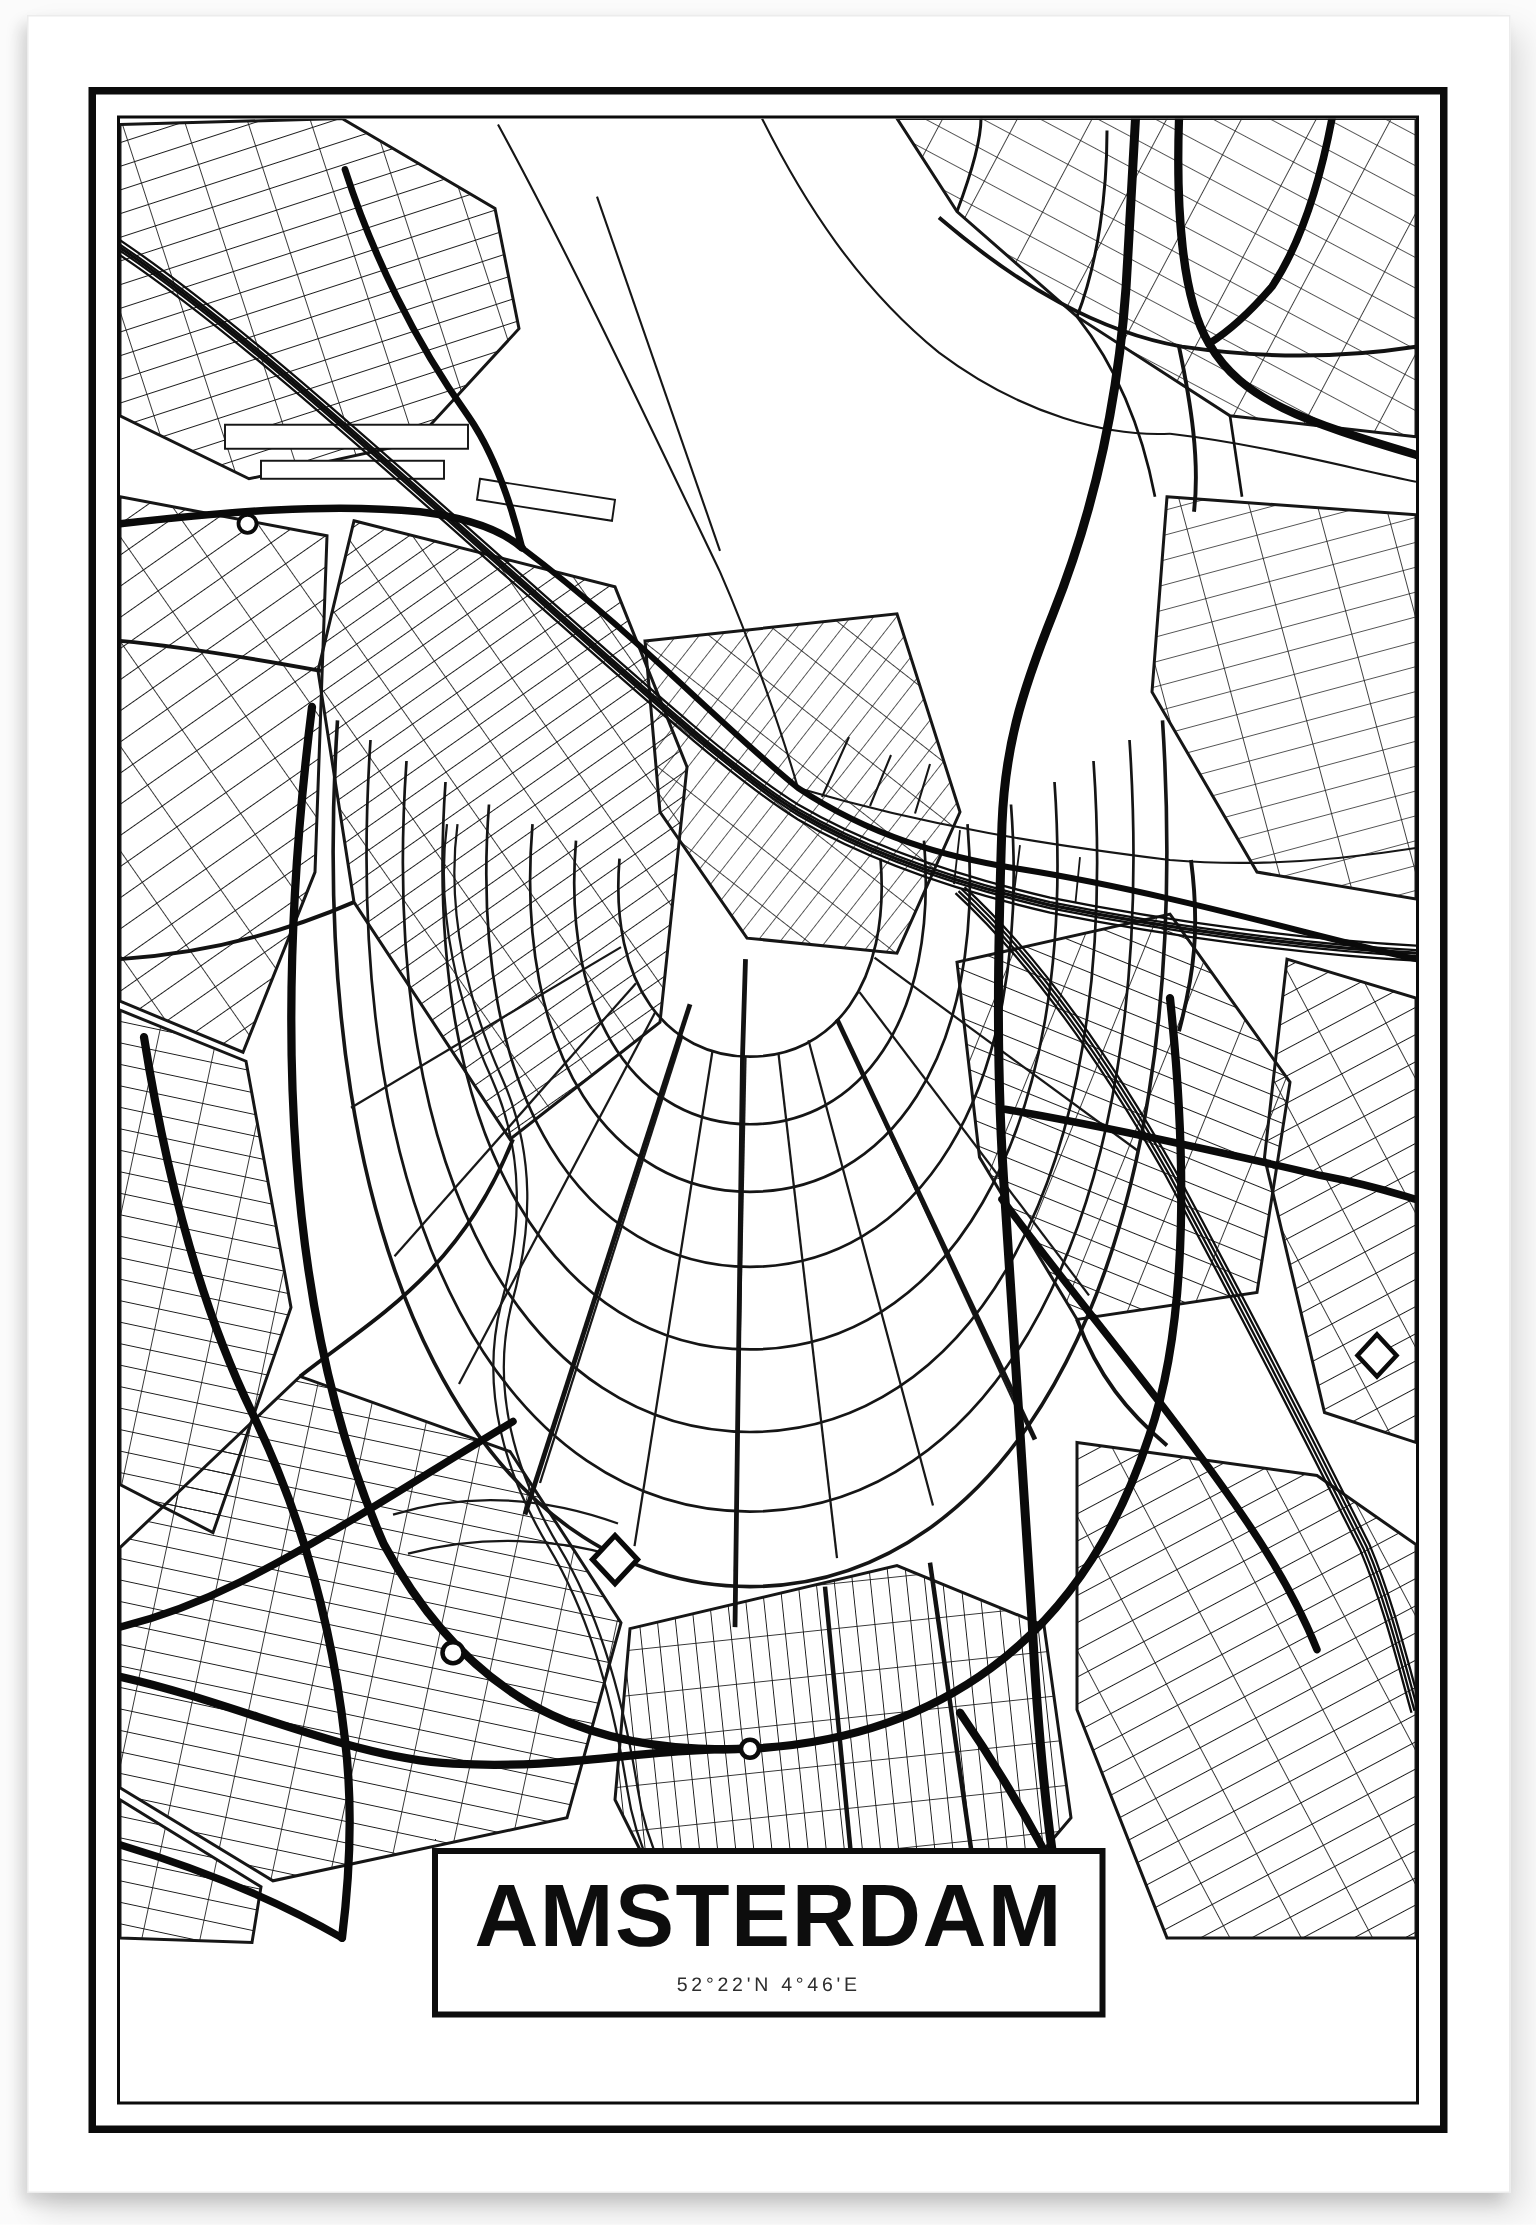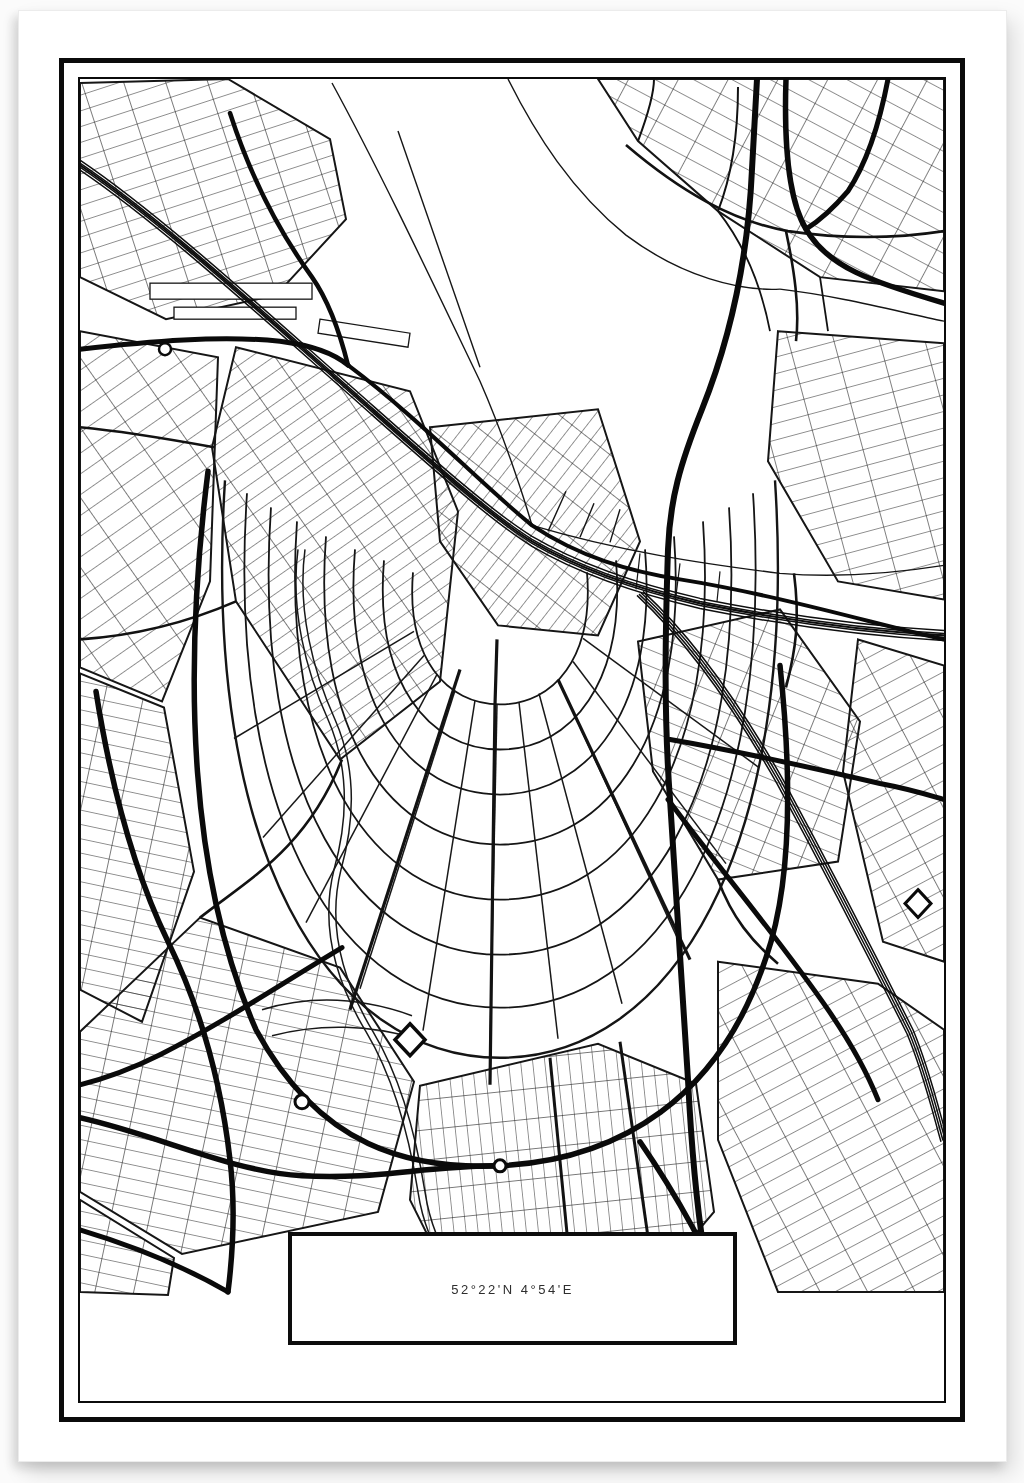--- a/index.html
+++ b/index.html
@@ -193,18 +193,19 @@
         <g stroke="#0a0a0a" fill="#ffffff">
           <path d="M330,944 L345,960 L330,976 L315,960 Z" stroke-width="3.5"></path>
           <path d="M838,810 L851,824 L838,838 L825,824 Z" stroke-width="3"></path>
           <circle cx="222" cy="1022" r="7" stroke-width="3"></circle>
           <circle cx="85" cy="270" r="6" stroke-width="2.5"></circle>
           <circle cx="420" cy="1086" r="6" stroke-width="3"></circle>
         </g>
       </svg>
 
       <div class="title-box">
-        <div class="coords">52°22'N 4°54'E</div>
+        <div class="city-title">AMSTERDAM</div>
+        <div class="coords">52°22'N 4°46'E</div>
       </div>
 
     </div>
   </div>
 </div>
 
 </body></html>

